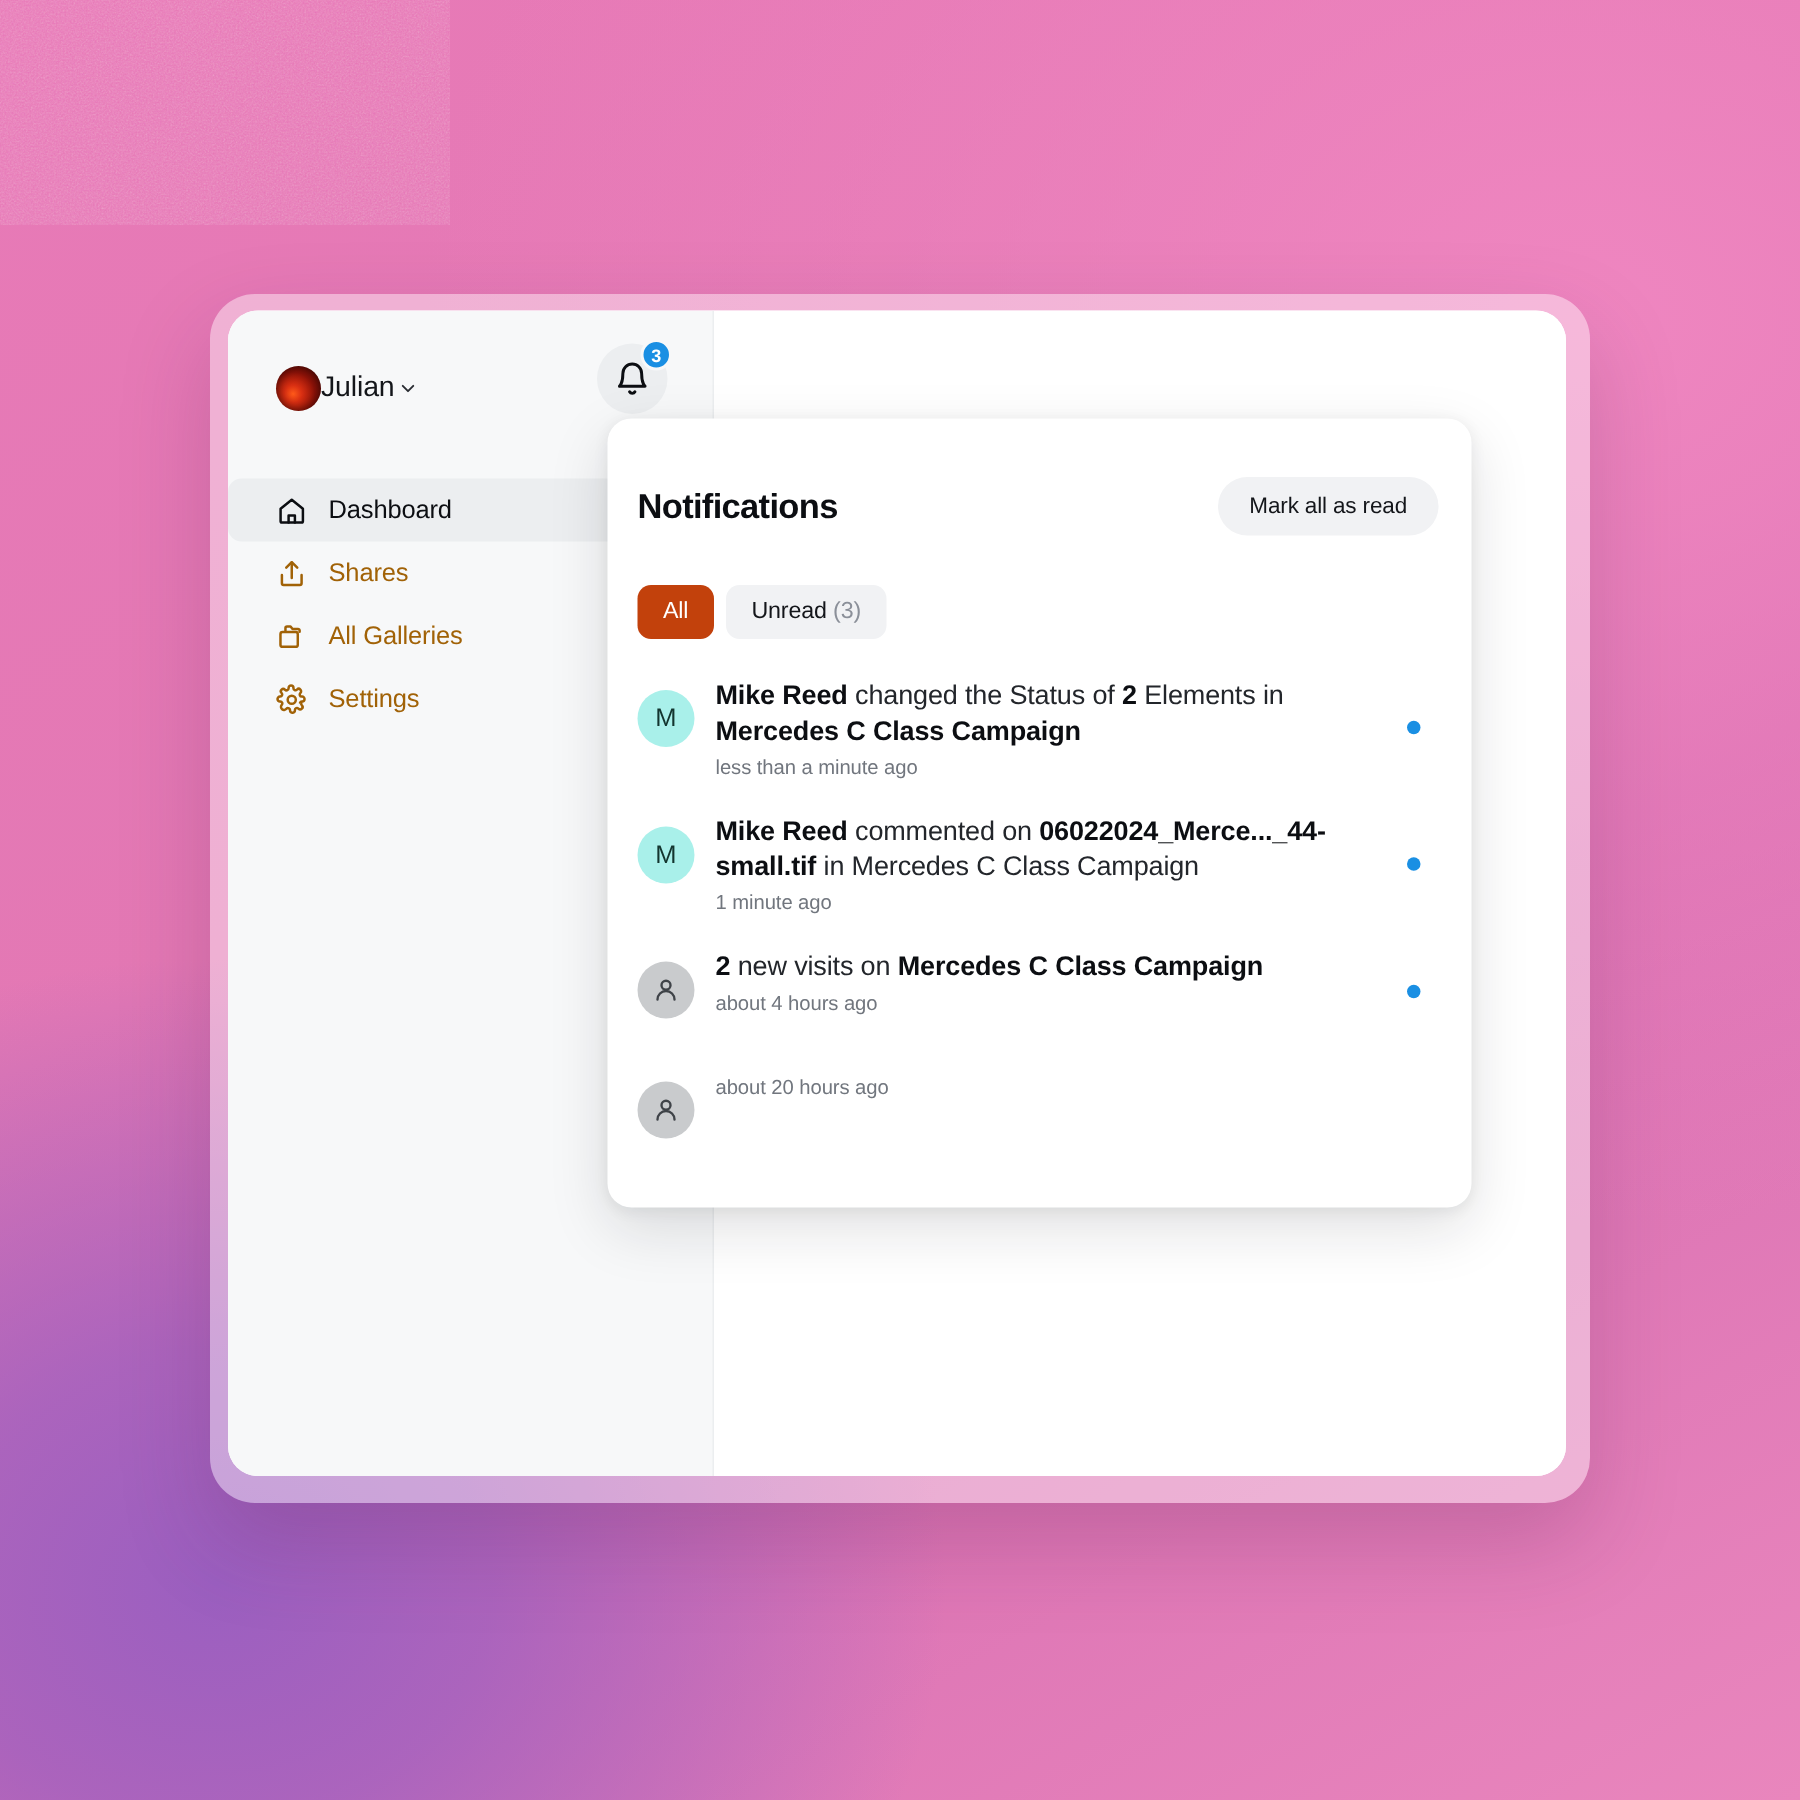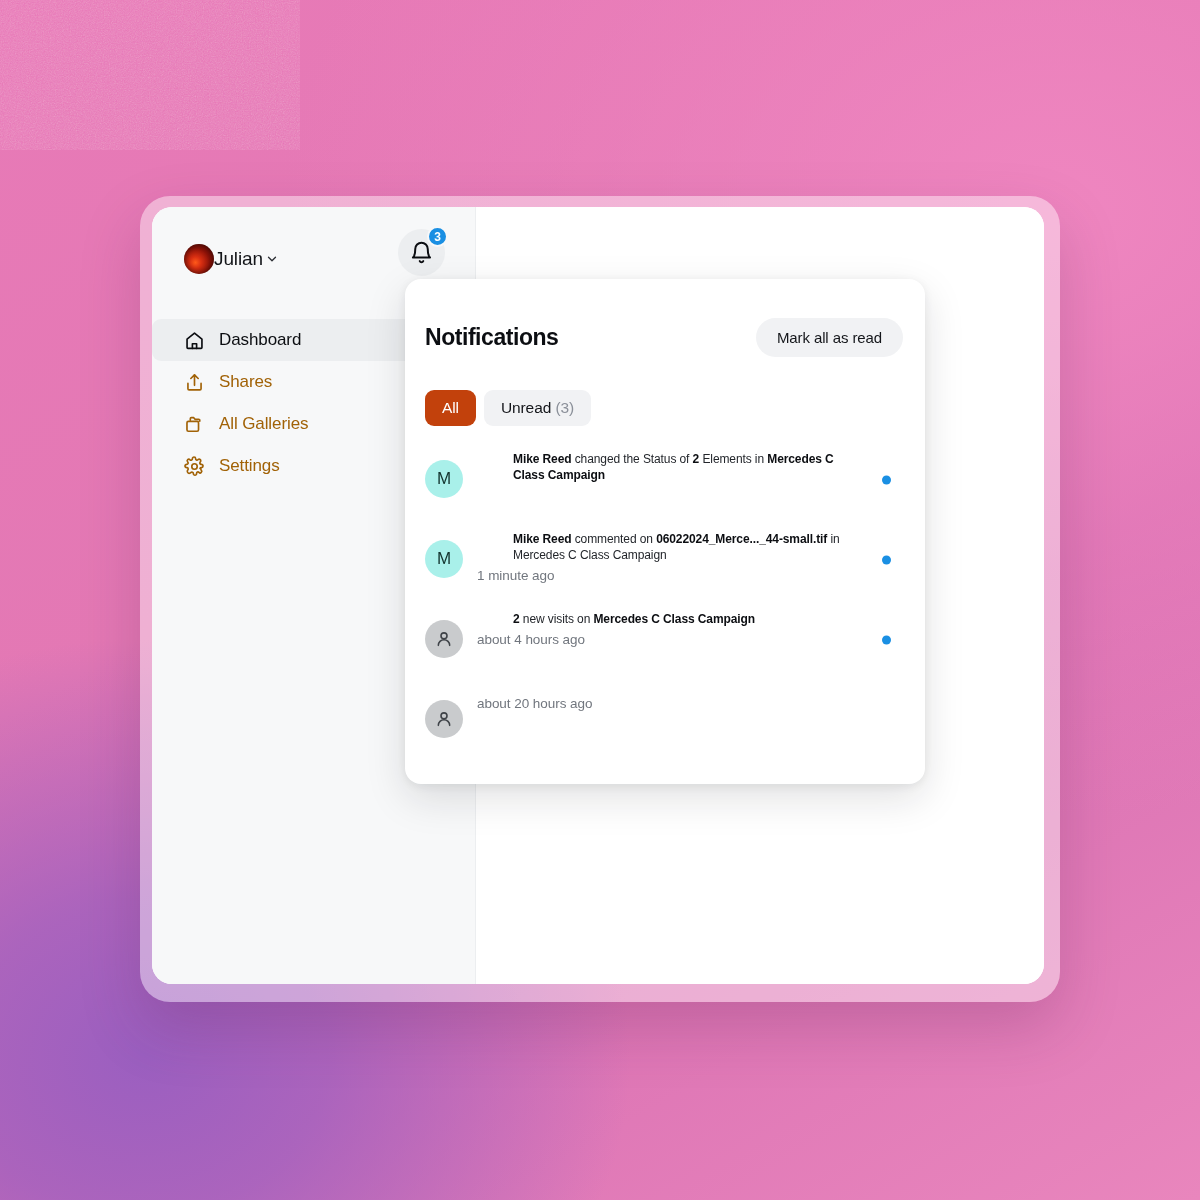--- a/index.html
+++ b/index.html
@@ -161,21 +161,21 @@
     justify-content: center;
     border: 2px solid #f7f8f9;
     box-sizing: border-box;
   }
 
   
   #notif-panel {
     position: absolute;
     left: -71px;
     top: 72px;
-    width: 520px;
+    width: 576px;
     background: #ffffff;
     border-radius: 16px;
     box-shadow: 0 14px 40px rgba(20,22,30,0.13), 0 2px 10px rgba(20,22,30,0.07);
     padding: 26px 0 24px 0;
     z-index: 10;
   }
   #notif-header {
     display: flex;
     align-items: center;
     justify-content: space-between;
@@ -238,25 +238,24 @@
   }
   .n-avatar.initial {
     background: #a9f0ea;
     color: #13352f;
     font-size: 17px;
     font-weight: 500;
   }
   .n-avatar.person { background: #c9cbcd; }
   .n-body { flex: 1; padding-right: 46px; }
   .n-text {
-    font-size: 12px;
+    font-size: 18px;
     line-height: 1.32;
     color: #23262b;
     letter-spacing: -0.1px;
-    margin-left: 36px;
   }
   .n-text b { font-weight: 700; color: #0c0e12; }
   .n-time {
     margin-top: 4px;
     font-size: 13.5px;
     color: #71767e;
     letter-spacing: -0.05px;
   }
   .unread-dot {
     position: absolute;
@@ -360,20 +359,21 @@
         </button>
       </div>
 
       <div id="notif-list">
           <div class="notif">
             <div class="n-avatar initial" style="background: rgb(169, 240, 234);">
               <span>M</span>
             </div>
             <div class="n-body">
               <div class="n-text"><b>Mike Reed</b><span> changed the Status of </span><b>2</b><span> Elements in </span><b>Mercedes C Class Campaign</b></div>
+              <div class="n-time">less than a minute ago</div>
             </div>
             <span class="unread-dot" style="background: rgb(26, 143, 227);"></span>
           </div>
           <div class="notif">
             <div class="n-avatar initial" style="background: rgb(169, 240, 234);">
               <span>M</span>
             </div>
             <div class="n-body">
               <div class="n-text"><b>Mike Reed</b><span> commented on </span><b>06022024_Merce..._44-small.tif</b><span> in Mercedes C Class Campaign</span></div>
               <div class="n-time">1 minute ago</div>

